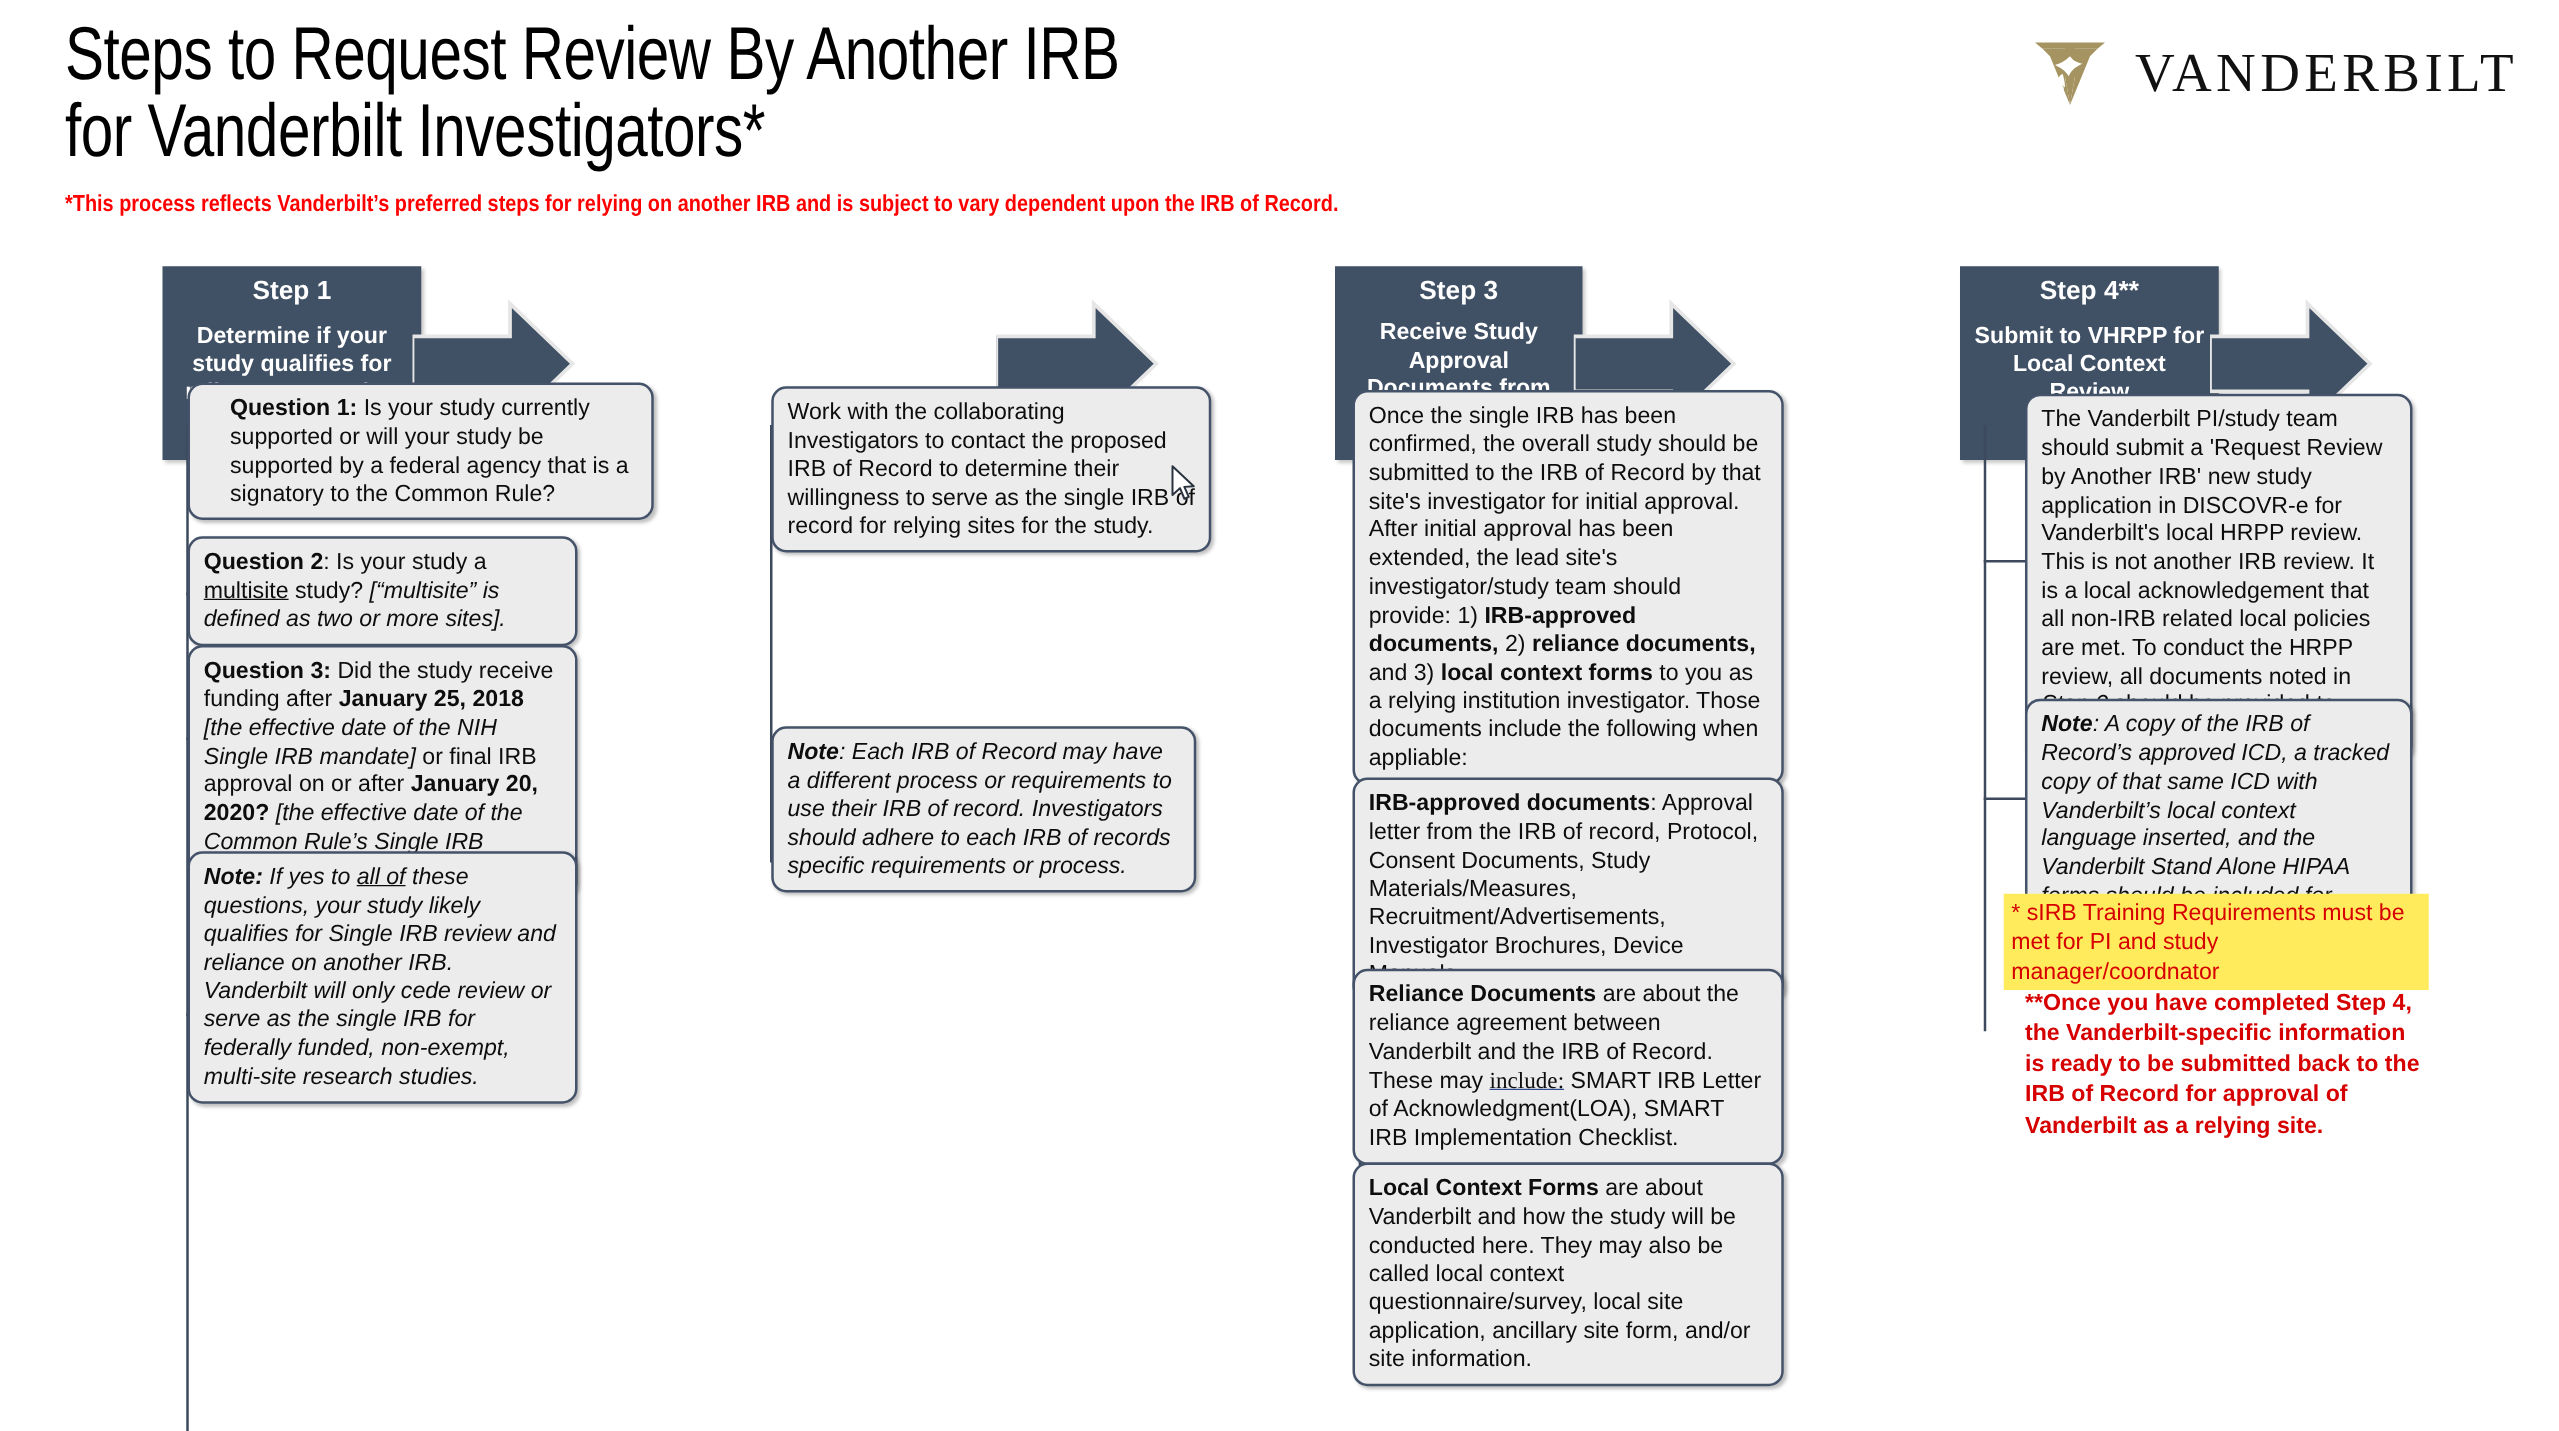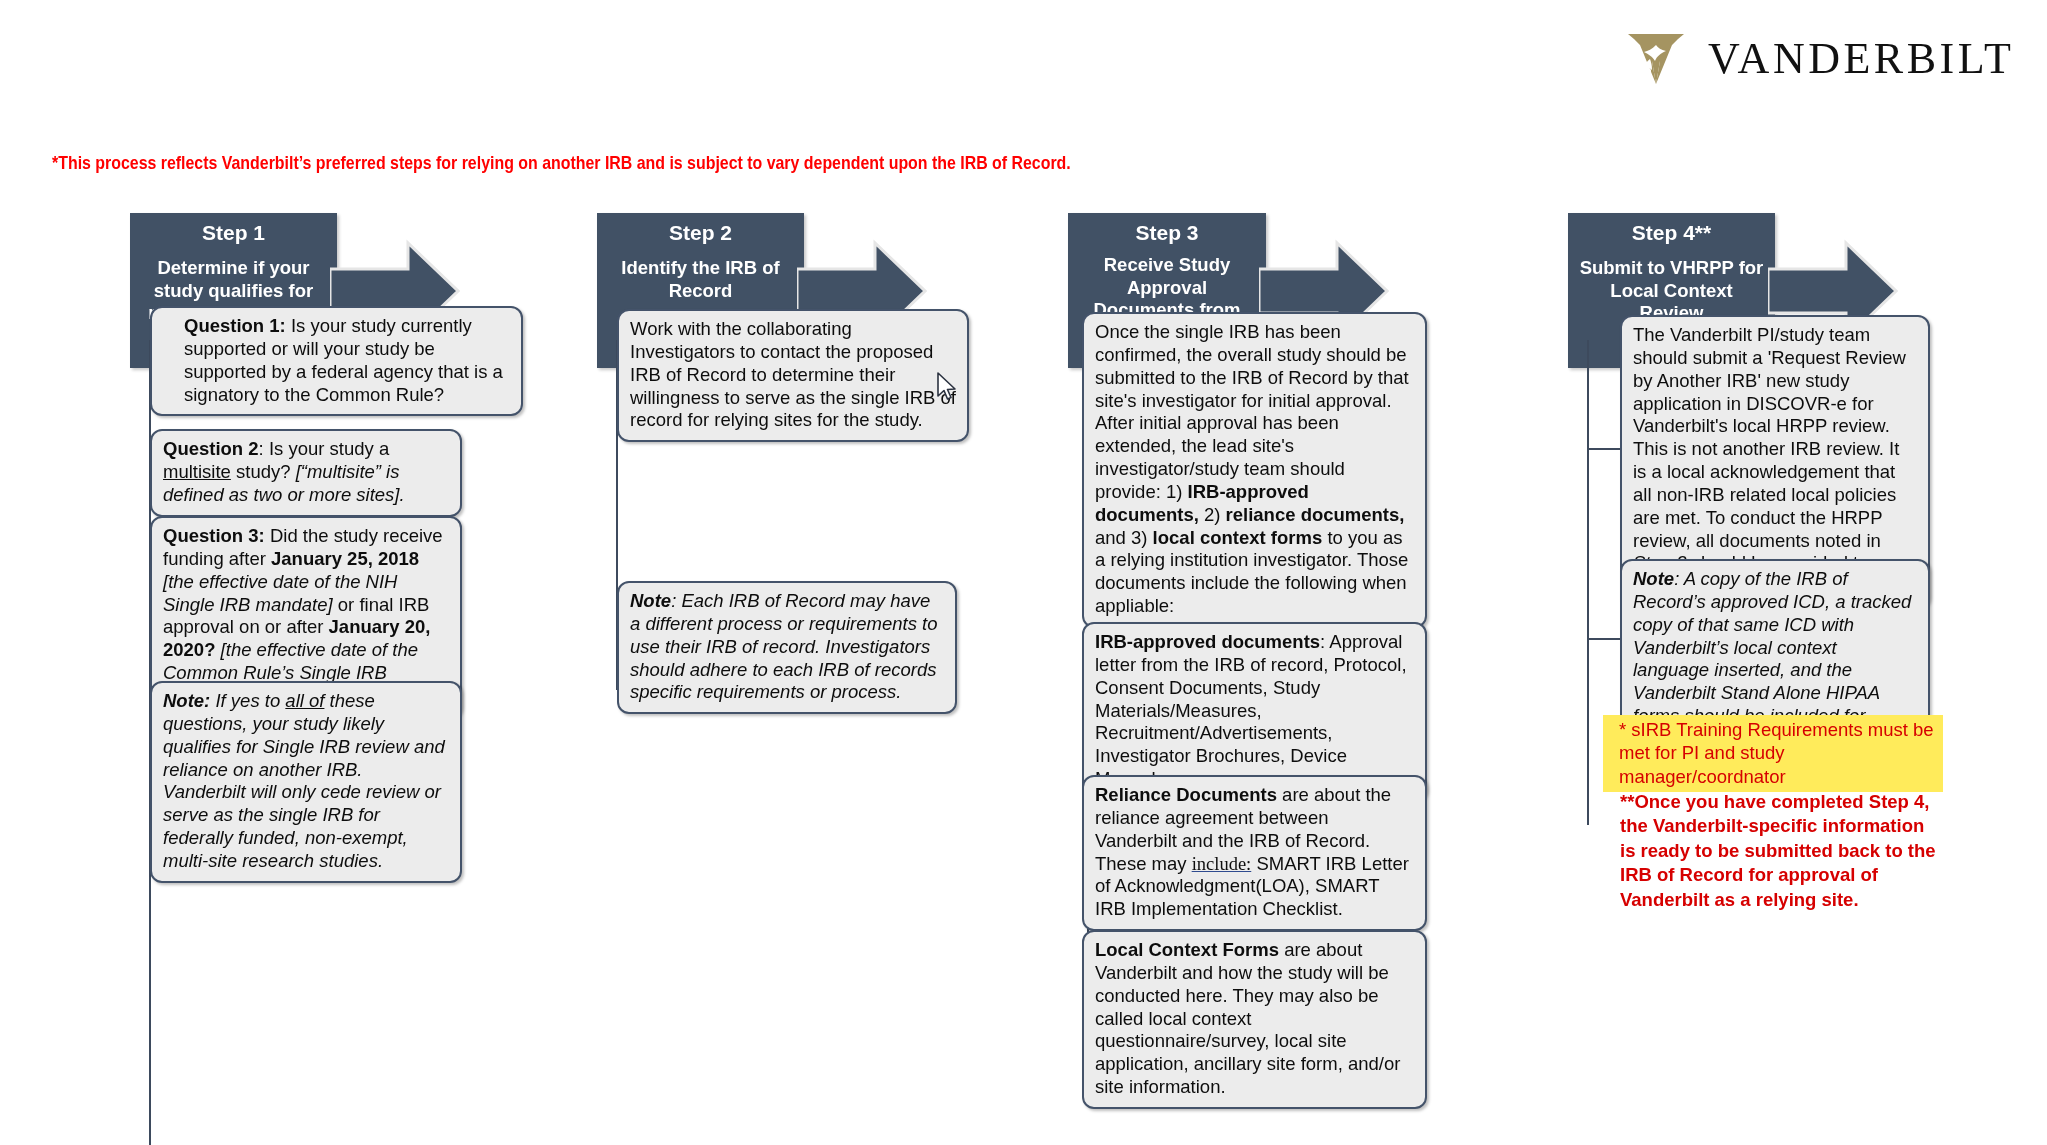--- a/index.html
+++ b/index.html
@@ -151,21 +151,21 @@
   .callout u { text-decoration: underline; }
   .lnk { text-decoration: underline; text-decoration-color: #2f4b8f; font-family: Liberation Serif, serif; }
 
   
   .hilite {
     position: absolute;
     background: #FFEB5B;
     color: #D60000;
     font-size: 18.5px;
     line-height: 1.26;
-    padding: 3px 6px 4px 16px;
+    padding: 3px 6px 4px 6px;
     box-sizing: border-box;
   }
   .rednote {
     position: absolute;
     color: #D60000;
     font-size: 18.5px;
     font-weight: bold;
     line-height: 1.32;
     box-sizing: border-box;
   }
@@ -177,20 +177,24 @@
     top: 372px;
     width: 22px;
     height: 32px;
     pointer-events: none;
   }
 </style>
 </head>
 <body>
 
 <div id="header">
+  <div id="title-block">
+    <div class="title-line">Steps to Request Review By Another IRB</div>
+    <div class="title-line">for Vanderbilt Investigators*</div>
+  </div>
   <div id="subtitle">*This process reflects Vanderbilt’s preferred steps for relying on another IRB and is subject to vary dependent upon the IRB of Record.</div>
 
   <div id="logo">
     <svg id="logo-mark" viewBox="0 0 60 56">
       <path d="M2 3 L58 3 L52 8 L34 8 L34 30 L30 53 L26 30 L26 8 L8 8 Z" fill="#A59461"></path>
       <path d="M8 8 L26 8 L26 30 L30 53 L14 14 Z" fill="#A59461"></path>
       <path d="M34 8 L52 8 L46 14 L30 53 L34 30 Z" fill="#A59461"></path>
       <path d="M30 14 C26 18 22 20 18 21 C22 23 26 25 29 30 C31 25 35 22 40 20 C35 19 32 17 30 14 Z" fill="#ffffff"></path>
       <path d="M24 28 C21 30 19 33 18 37 C21 36 24 37 26 39 C26 34 25 31 24 28 Z" fill="#ffffff"></path>
       <circle cx="22" cy="40" r="3" fill="#ffffff"></circle>
@@ -229,24 +233,20 @@
     <b>Question 3:</b><span> Did the study receive funding after <b>January 25, 2018</b> <i>[the effective date of the NIH Single IRB mandate]</i> or final IRB approval on or after <b>January 20, 2020?</b> <i>[the effective date of the Common Rule’s Single IRB requirement]</i></span>
   </div>
 
   <div class="callout" style="left:20px; top:496px; width:312px;">
     <b><i>Note:</i></b><i> If yes to <u>all of</u> these questions, your study likely qualifies for Single IRB review and reliance on another IRB. Vanderbilt will only cede review or serve as the single IRB for federally funded, non-exempt, multi-site research studies.</i>
   </div>
 </div>
 
 <div class="column" style="left:597px; width:460px;">
   <div class="step-head">
-    <div class="step-box" style="width:207px; height:155px;">
-      <div class="step-title">Step 2</div>
-      <div class="step-sub">Identify the IRB of Record</div>
-    </div>
     <svg class="arrow" style="left:200px; top:26px;" width="130" height="104" viewBox="0 0 130 104">
       <path d="M0 30 L78 30 L78 4 L128 52 L78 100 L78 74 L0 74 Z" fill="#415165" stroke="#E6E6E6" stroke-width="3"></path>
     </svg>
   </div>
 
   <div class="trunk" style="left:19px; top:155px; height:350px;"></div>
   <div class="branch" style="left:19px; top:190px; width:32px;"></div>
   <div class="branch" style="left:19px; top:437px; width:32px;"></div>
 
   <div class="callout" style="left:20px; top:124px; width:352px;">

